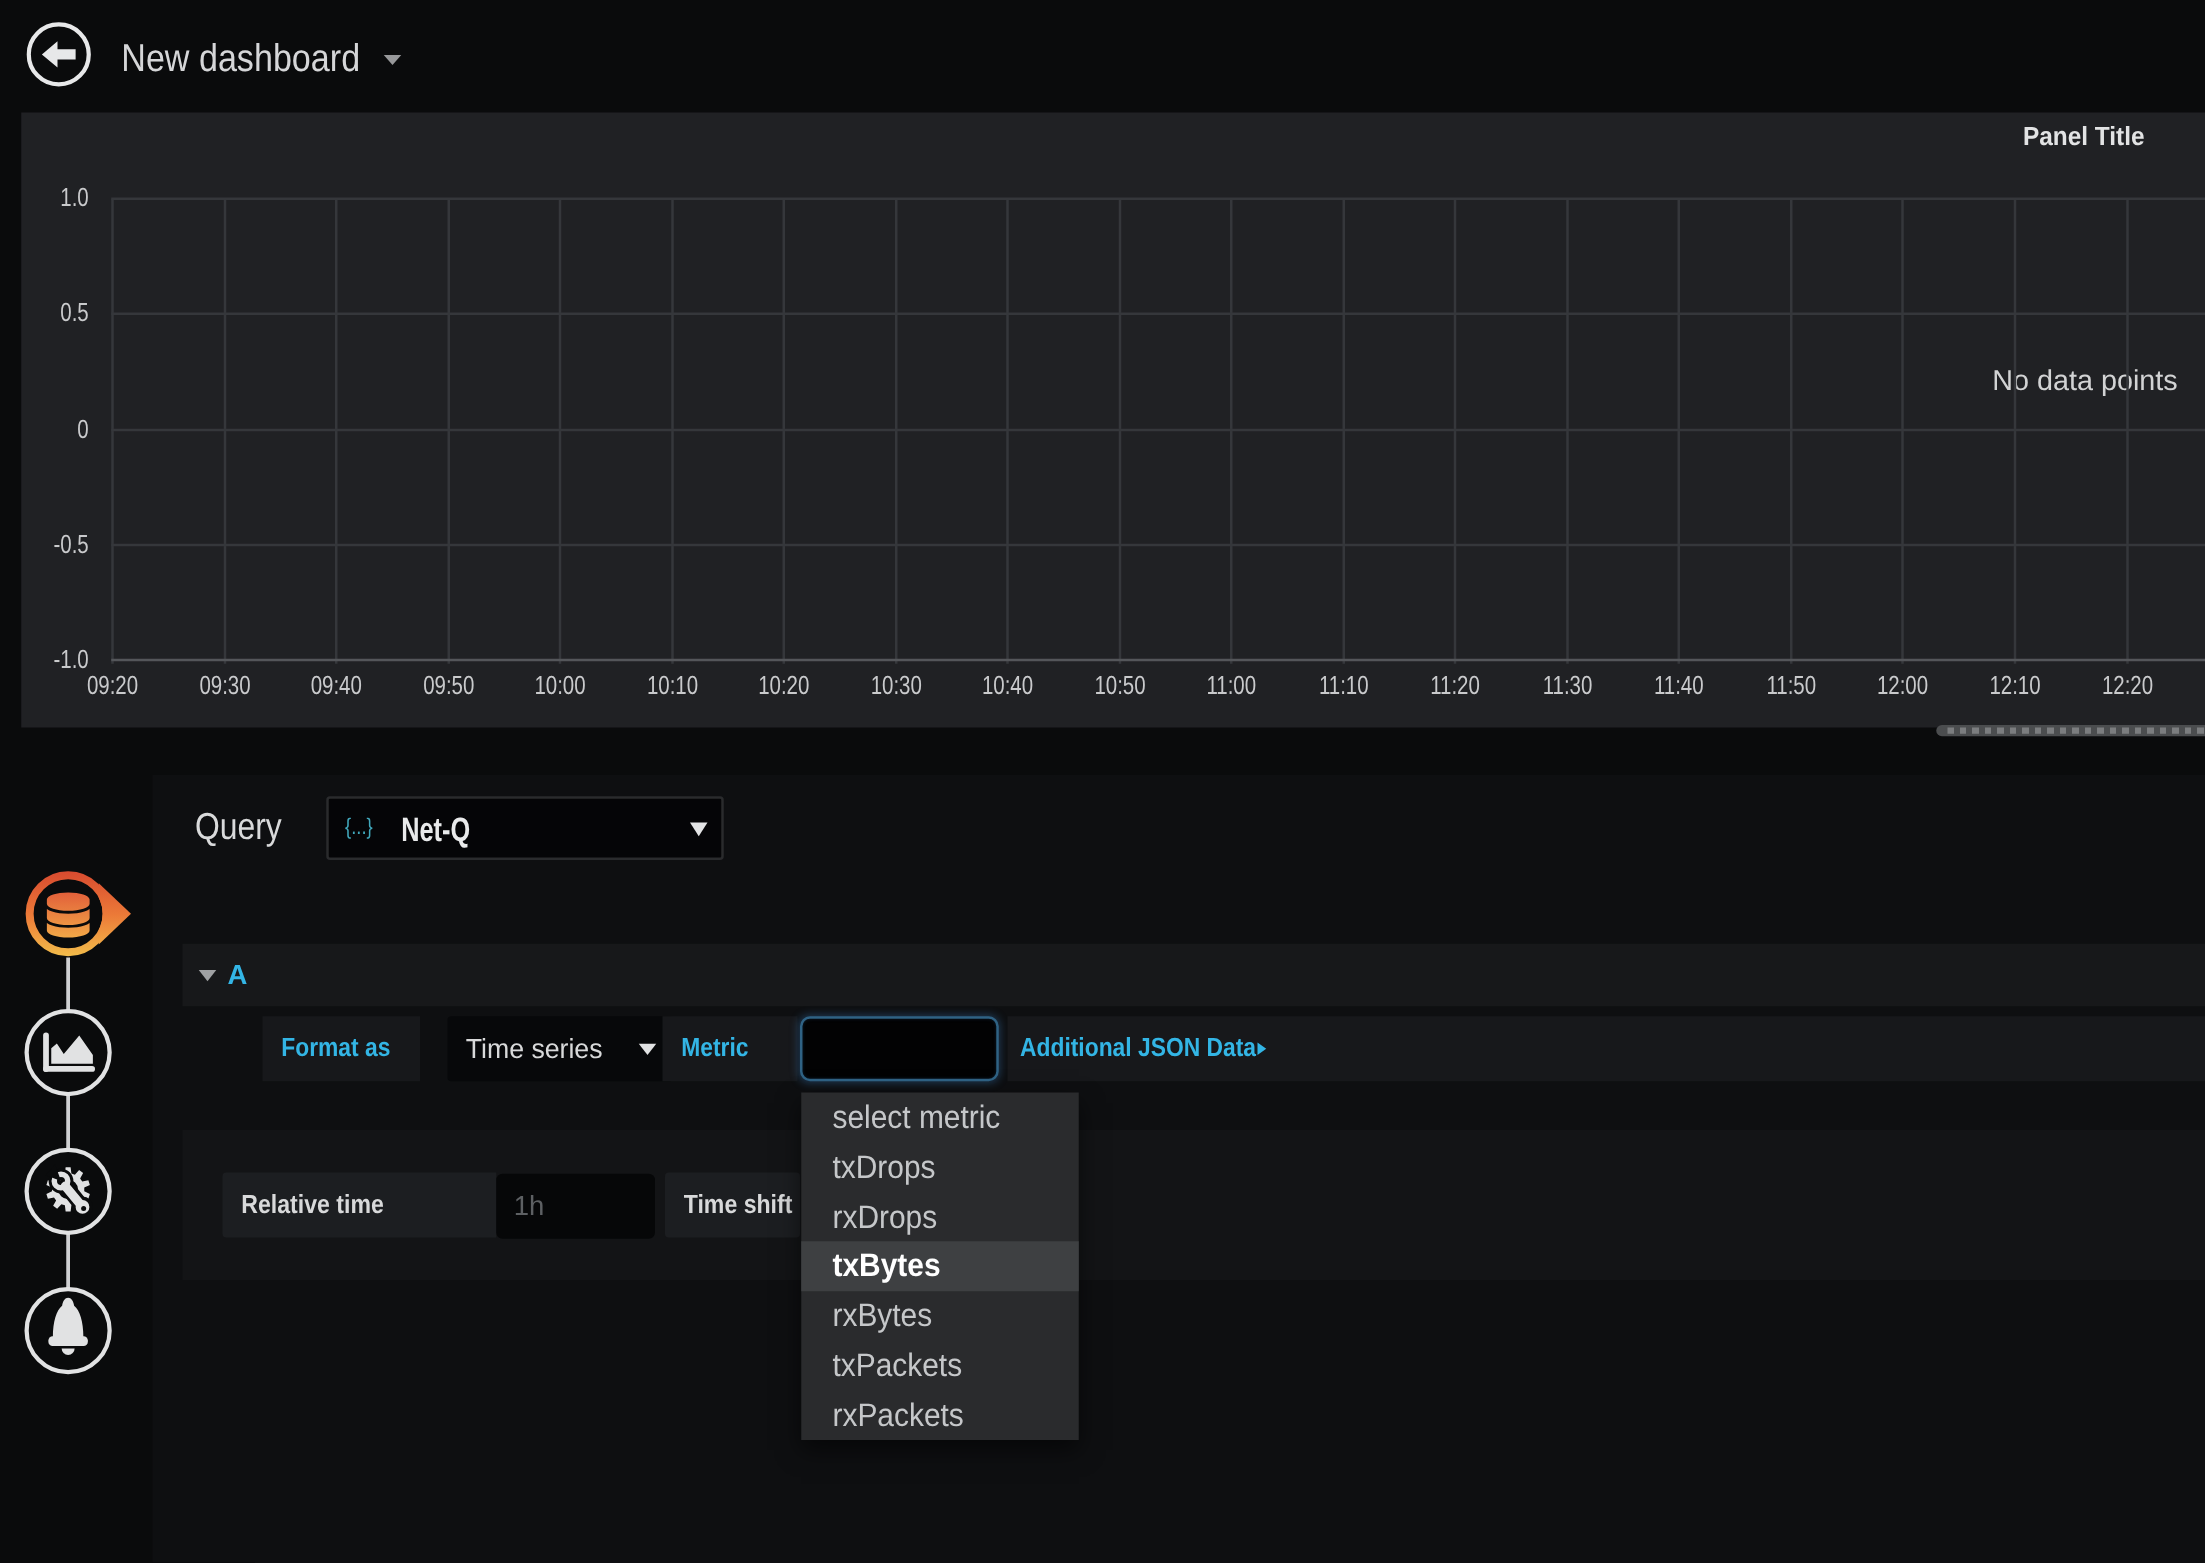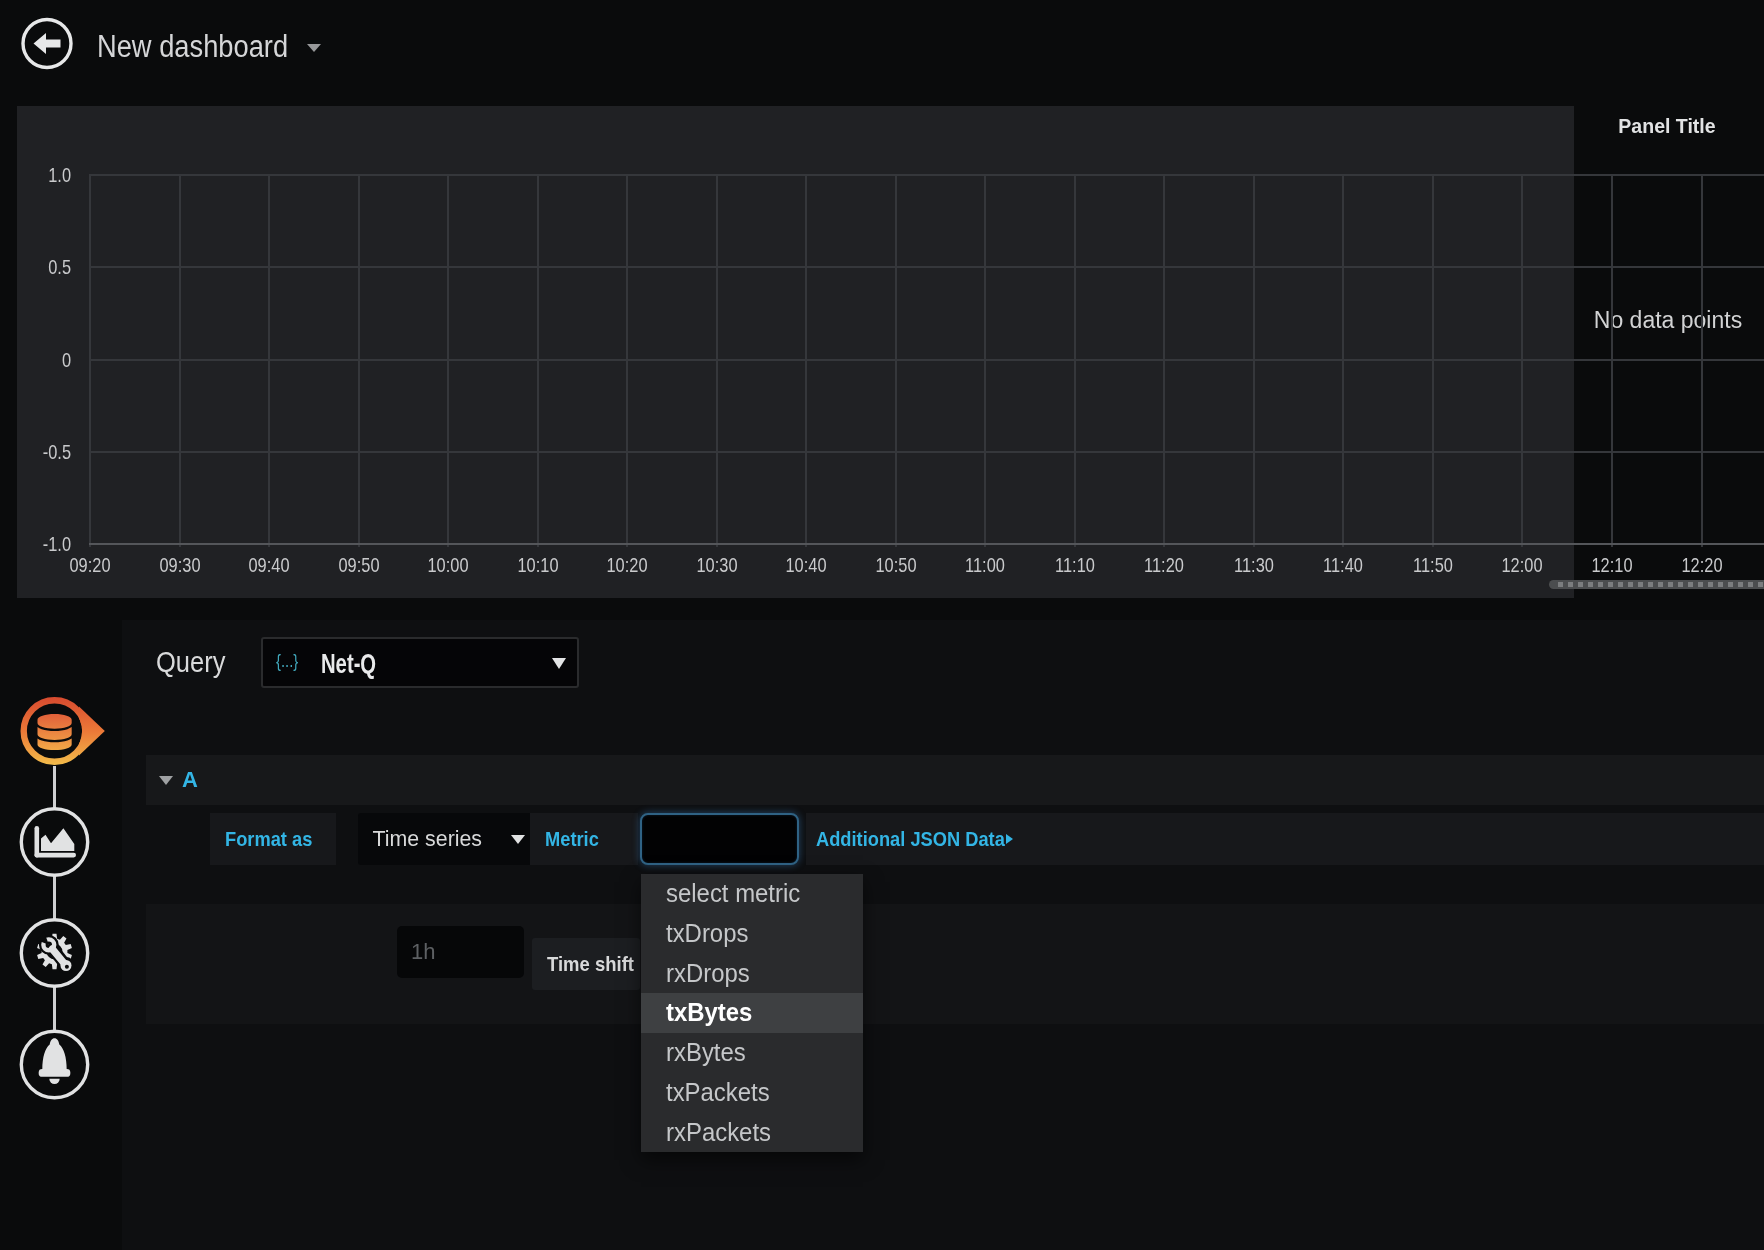--- a/index.html
+++ b/index.html
@@ -13,21 +13,21 @@
   .abs { position:absolute; }
 
   
   #dash-header { left:0; top:0; width:1764px; height:72px; }
   #back-button { left:21px; top:17px; width:52px; height:53px; cursor:pointer; }
   #dash-title { left:97px; top:28px; font-size:31px; line-height:38px; color:#d5d6d8; white-space:nowrap; transform:scaleX(0.88); transform-origin:left center; }
   #dash-title-caret { left:307px; top:44px; width:0; height:0;
     border-left:7px solid transparent; border-right:7px solid transparent; border-top:8px solid #97989a; }
 
   
-  #panel { left:17px; top:106px; width:1557px; height:492px; background:#202124; }
+  #panel { left:17px; top:90px; width:1747px; height:492px; background:#202124; }
   #panel-title { left:1450px; top:8px; width:400px; height:28px; text-align:center;
     font-size:21px; font-weight:bold; color:#e2e3e4; transform:scaleX(0.93); }
   .gridline-v { position:absolute; width:2px; background:#35373b; }
   .gridline-h { position:absolute; height:2px; background:#35373b; }
   .axisline   { position:absolute; height:2px; background:#54565a; }
   .y-tick { position:absolute; left:0; width:54px; height:22px; text-align:right;
     font-size:21px; line-height:22px; color:#c9cacc; transform:scaleX(0.78); transform-origin:right center; }
   .x-tick { position:absolute; width:90px; height:22px; text-align:center;
     font-size:21px; line-height:22px; color:#c9cacc; transform:scaleX(0.78); transform-origin:center center; }
   #no-data { left:1501px; top:201px; width:300px; height:26px; text-align:center;
@@ -69,21 +69,21 @@
     padding:0 12px; outline:none; font-family:"Liberation Sans", sans-serif; }
   #additional-json-chip { left:806px; width:958px; padding-left:10px; cursor:pointer; }
   #additional-json-caret { position:absolute; left:200px; top:21px; width:0; height:0;
     border-top:5.5px solid transparent; border-bottom:5.5px solid transparent; border-left:7.5px solid #33b5e5; }
 
   
   #time-options-section { left:146px; top:904px; width:1618px; height:120px; background:#131416; }
   .opt-chip { position:absolute; top:34px; height:52px; background:#1c1e21; display:flex; align-items:center; }
   .opt-chip .lbl { font-size:21px; font-weight:bold; color:#d8d9da; white-space:nowrap; transform:scaleX(0.88); transform-origin:left center; }
   #relative-time-chip { left:32px; width:219px; padding-left:15px; border-radius:3px 0 0 3px; }
-  #relative-time-input { position:absolute; left:251px; top:22px; width:127px; height:52px;
+  #relative-time-input { position:absolute; left:251px; top:35px; width:127px; height:52px;
     background:#060708; border:none; border-radius:5px; color:#d8d9da; font-size:22px;
     padding:0 14px; outline:none; font-family:"Liberation Sans", sans-serif; }
   #relative-time-input::placeholder { color:#5d6063; opacity:1; }
   #time-shift-chip { left:386px; width:108px; padding-left:15px; border-radius:3px; }
 
   
   #metric-menu { left:641px; top:874px; width:222px; height:278px; background:#2a2b2d;
     box-shadow:0 8px 18px rgba(0,0,0,0.55); z-index:10; }
   .menu-item { height:39.71px; display:flex; align-items:center; padding-left:25px;
     font-size:26px; color:#c5c7c9; cursor:pointer; }
@@ -251,20 +251,23 @@
 <div class="chip abs" id="metric-chip">
   <span class="lbl">Metric</span>
 </div>
 <input class="abs" id="metric-input" autocomplete="off" value="" style="">
 <div class="chip abs" id="additional-json-chip">
   <span class="lbl">Additional JSON Data</span>
   <span id="additional-json-caret"></span>
 </div>
 
 <div class="abs" id="time-options-section">
+  <div class="opt-chip" id="relative-time-chip">
+    <span class="lbl">Relative time</span>
+  </div>
   <input id="relative-time-input" autocomplete="off" placeholder="1h" style="">
   <div class="opt-chip" id="time-shift-chip">
     <span class="lbl">Time shift</span>
   </div>
 </div>
 
 <div class="abs" id="metric-menu">
     <div class="menu-item">
       <span>select metric</span>
     </div>

